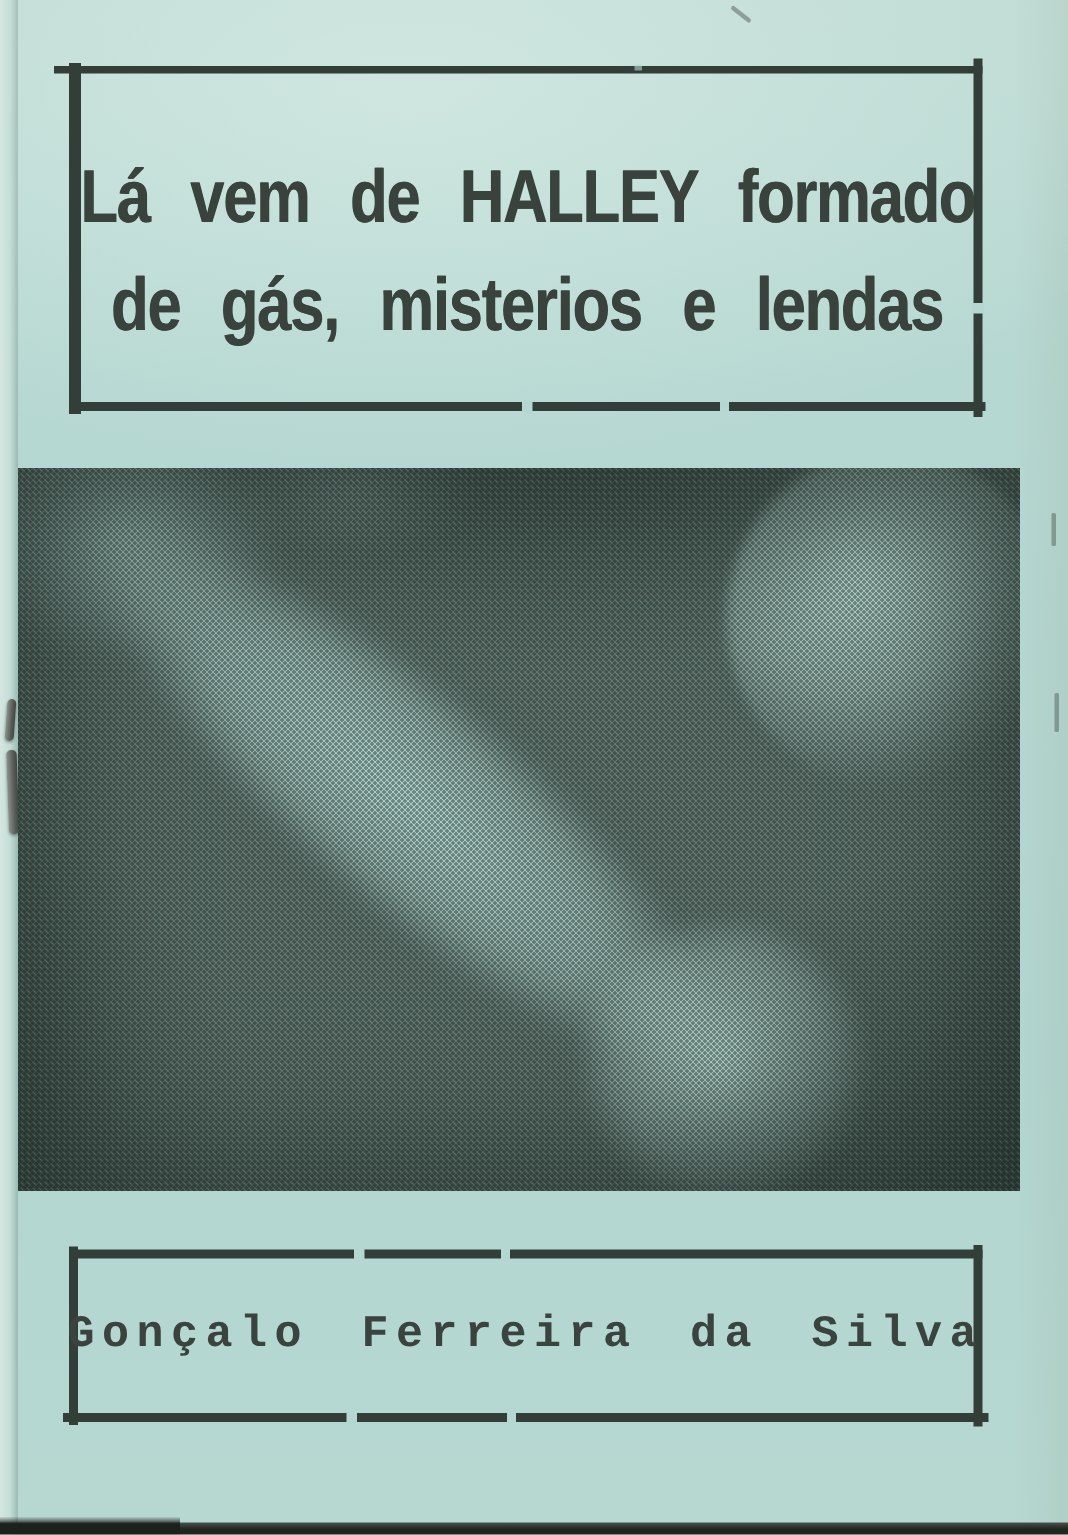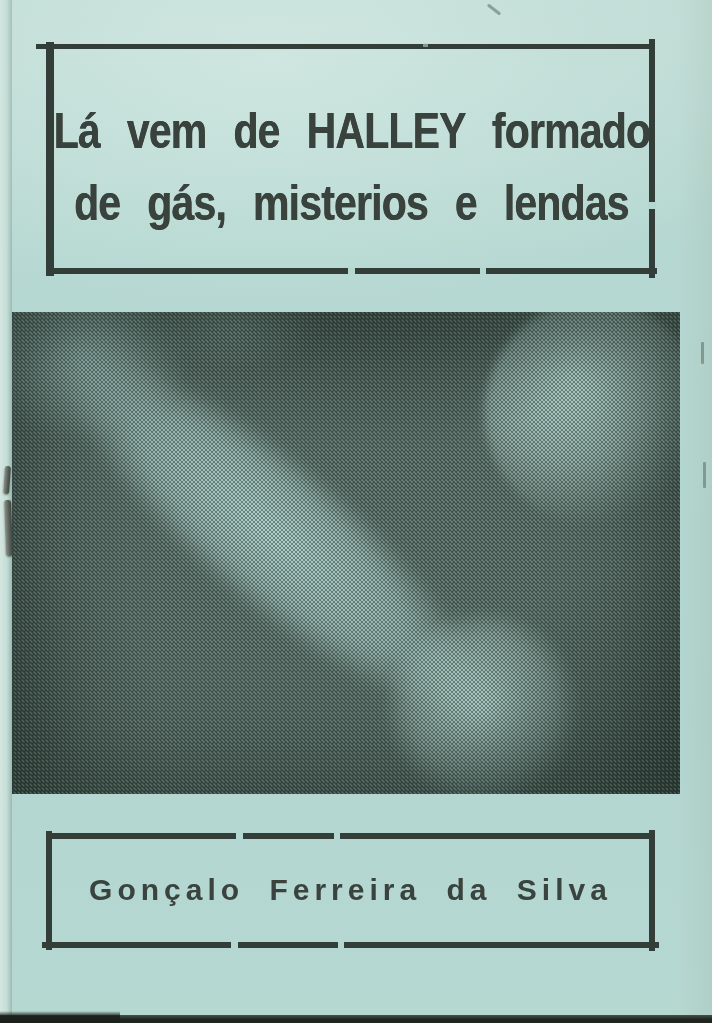--- a/index.html
+++ b/index.html
@@ -129,21 +129,21 @@
   .author-frame .b-left{left:0;top:-2px;width:6px;height:119px;}
   .author-frame .b-right{left:603px;top:-3px;width:6px;height:121px;}
   .author-frame .g1{left:190px;top:-1px;width:7px;height:8px;}
   .author-frame .g2{left:288px;top:-1px;width:6px;height:8px;}
   .author-frame .g3{left:185px;top:108px;width:7px;height:8px;}
   .author-frame .g4{left:292px;top:108px;width:6px;height:8px;}
   .author-text{
     position:absolute;inset:0;
     display:flex;align-items:center;justify-content:center;
     font-weight:bold;font-size:30px;color:#3a433d;
-    letter-spacing:5px;word-spacing:12px;white-space:nowrap;
+    letter-spacing:5px;word-spacing:12px;white-space:nowrap;font-family:Liberation Mono, monospace;
   }
 
   
   .scan-bottom{
     position:absolute;left:0;bottom:0;width:712px;height:8px;
     background:linear-gradient(180deg, rgba(32,38,31,0.75), #20261f 55%);
   }
   .scan-bottom-left{
     position:absolute;left:0;bottom:0;width:120px;height:12px;
     background:linear-gradient(180deg, rgba(32,38,31,0) 0%, #1c211b 45%);

